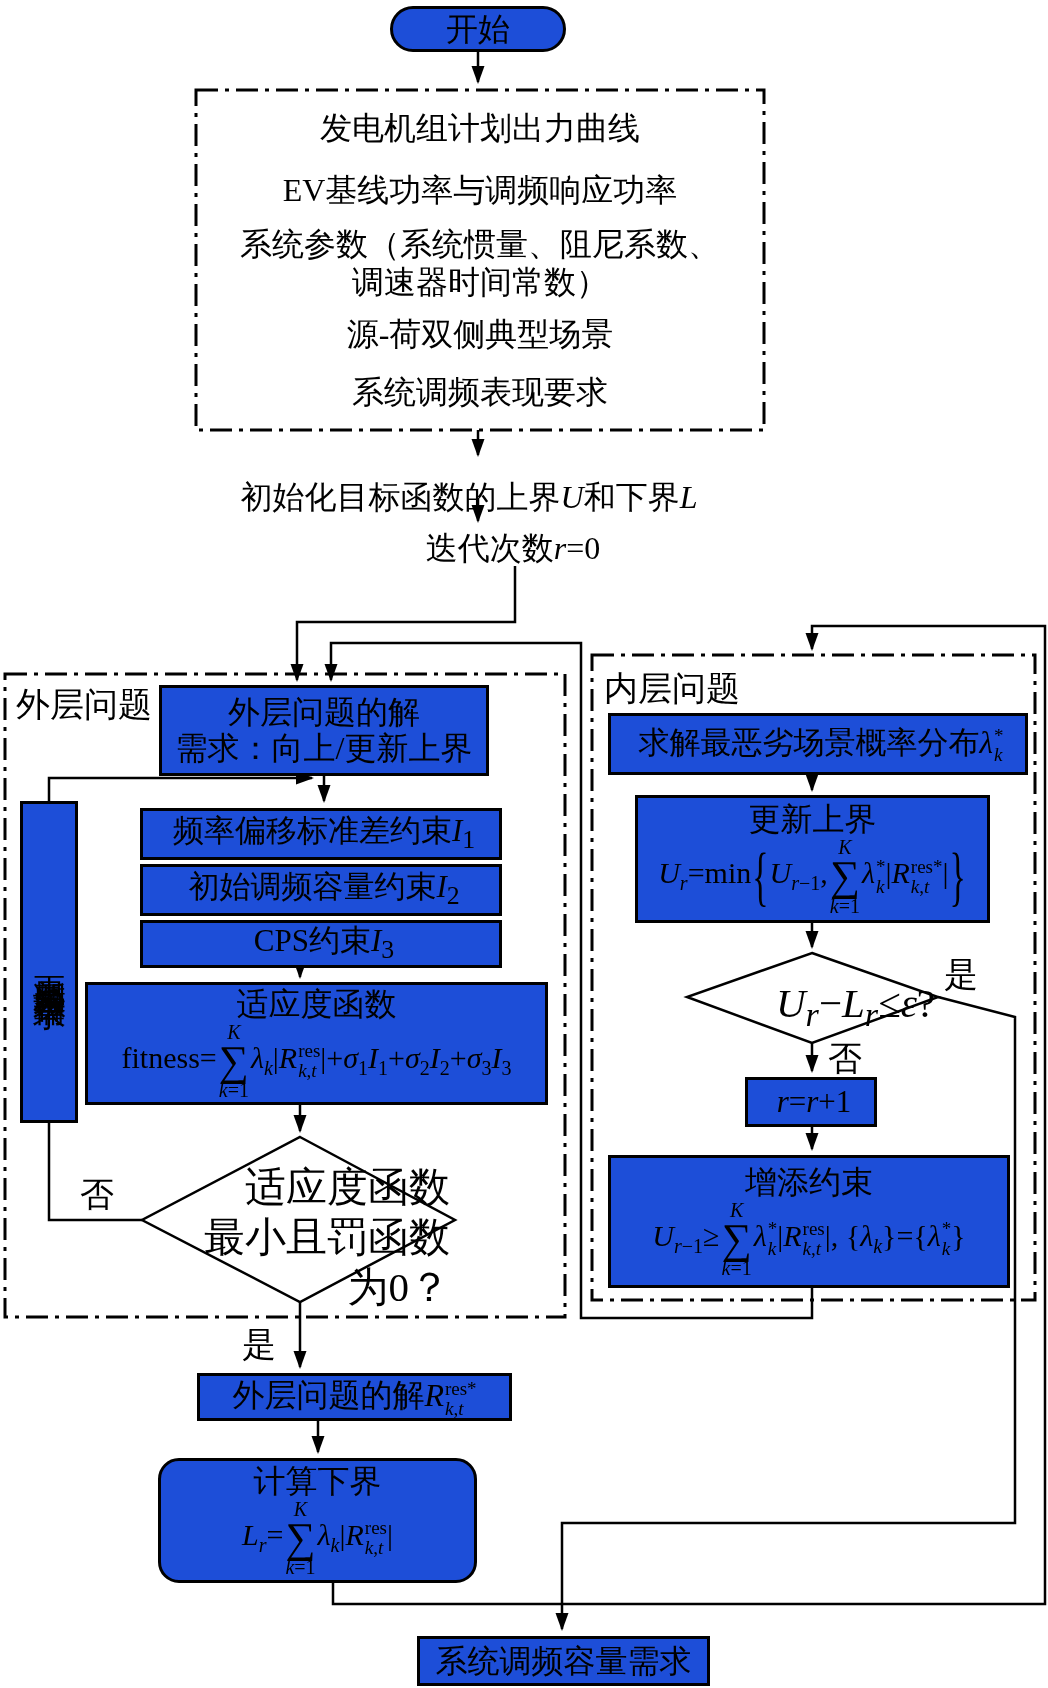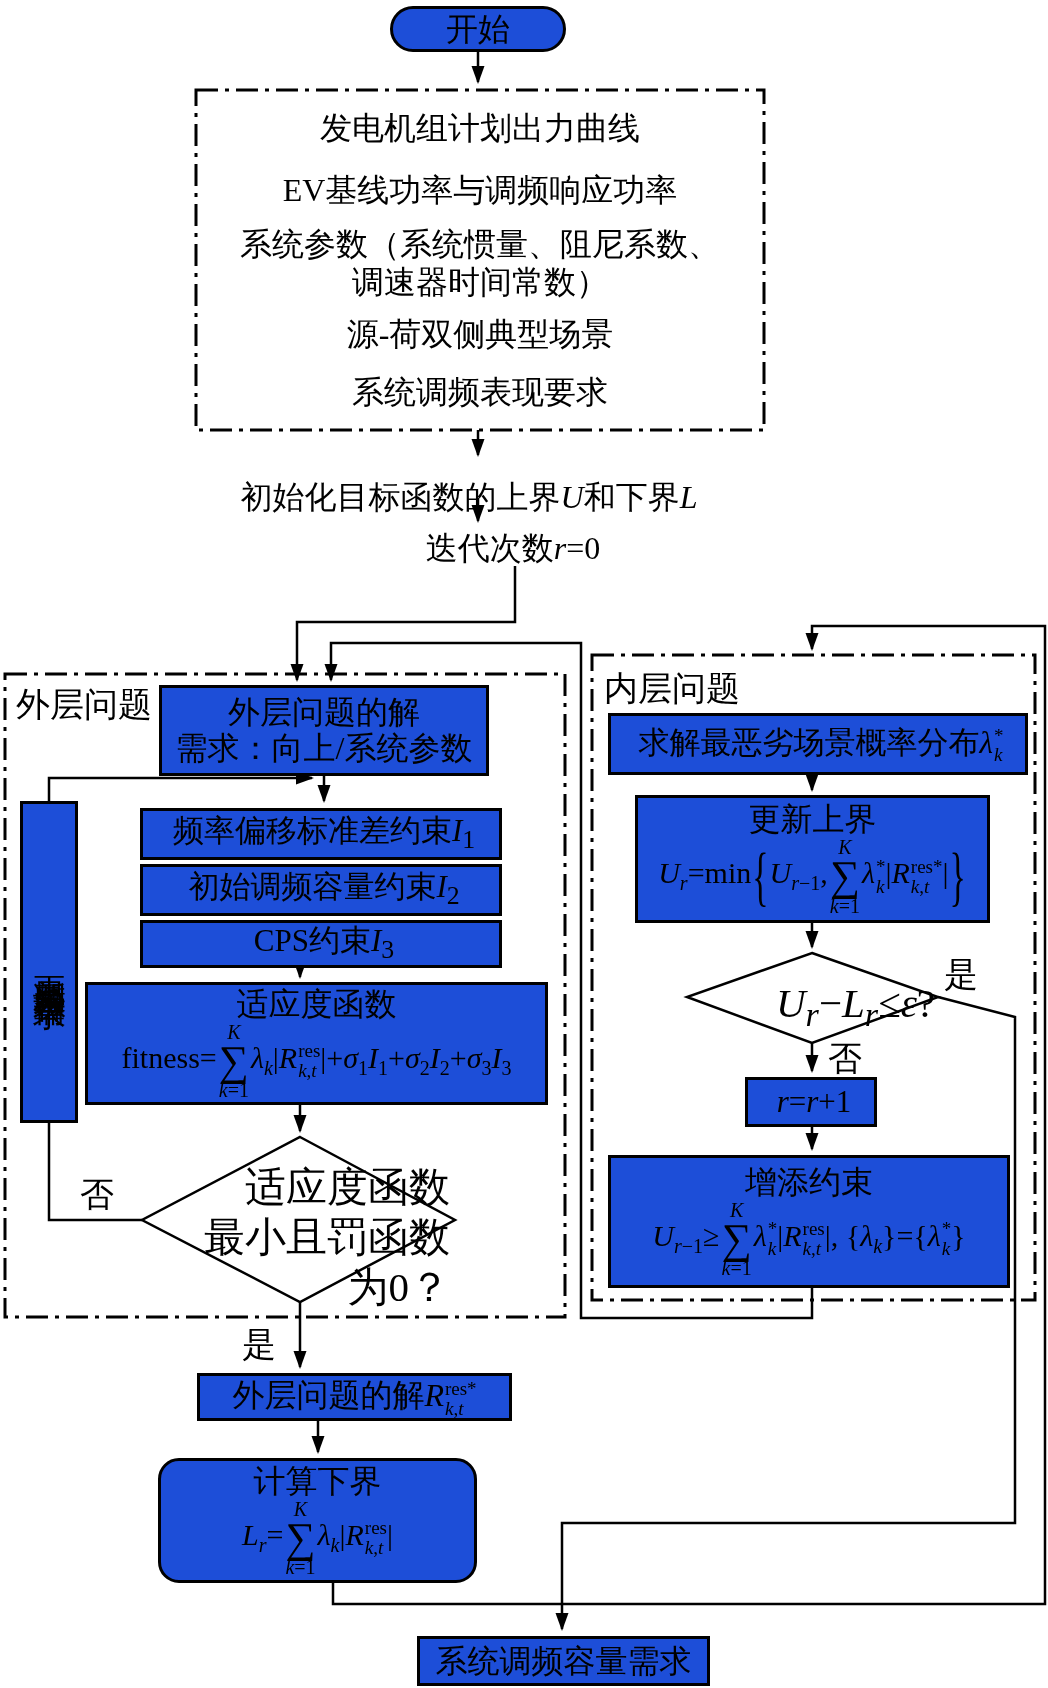--- a/index.html
+++ b/index.html
@@ -84,21 +84,21 @@
   <div class="txt f32" style="left:200px;top:372px;width:560px;">系统调频表现要求</div>
 
   <div class="txt f32" style="left:194px;top:461px;width:550px;margin-top:16px;">初始化目标函数的上界<i>U</i>和下界<i>L</i></div>
   <div class="txt f32" style="left:378px;top:528px;width:270px;">迭代次数<i>r</i>=0</div>
 
   <div class="lbl" style="left:16px;top:688px;">外层问题</div>
   <div class="lbl" style="left:604px;top:672px;">内层问题</div>
 
   <div class="bx f32" style="left:159px;top:685px;width:330px;height:91px;">
     <div class="title-line">外层问题的解</div>
-    <div class="title-line">需求：向上/系统参数</div>
+    <div class="title-line">需求：向上/更新上界</div>
   </div>
 
   <div class="bx f31" style="left:140px;top:808px;width:362px;height:52px;">
     <div>频率偏移标准差约束<i>I</i><sub>1</sub></div>
   </div>
   <div class="bx f31" style="left:140px;top:864px;width:362px;height:52px;">
     <div>初始调频容量约束<i>I</i><sub>2</sub></div>
   </div>
   <div class="bx f31" style="left:140px;top:920px;width:362px;height:48px;">
     <div>CPS约束<i>I</i><sub>3</sub></div>

